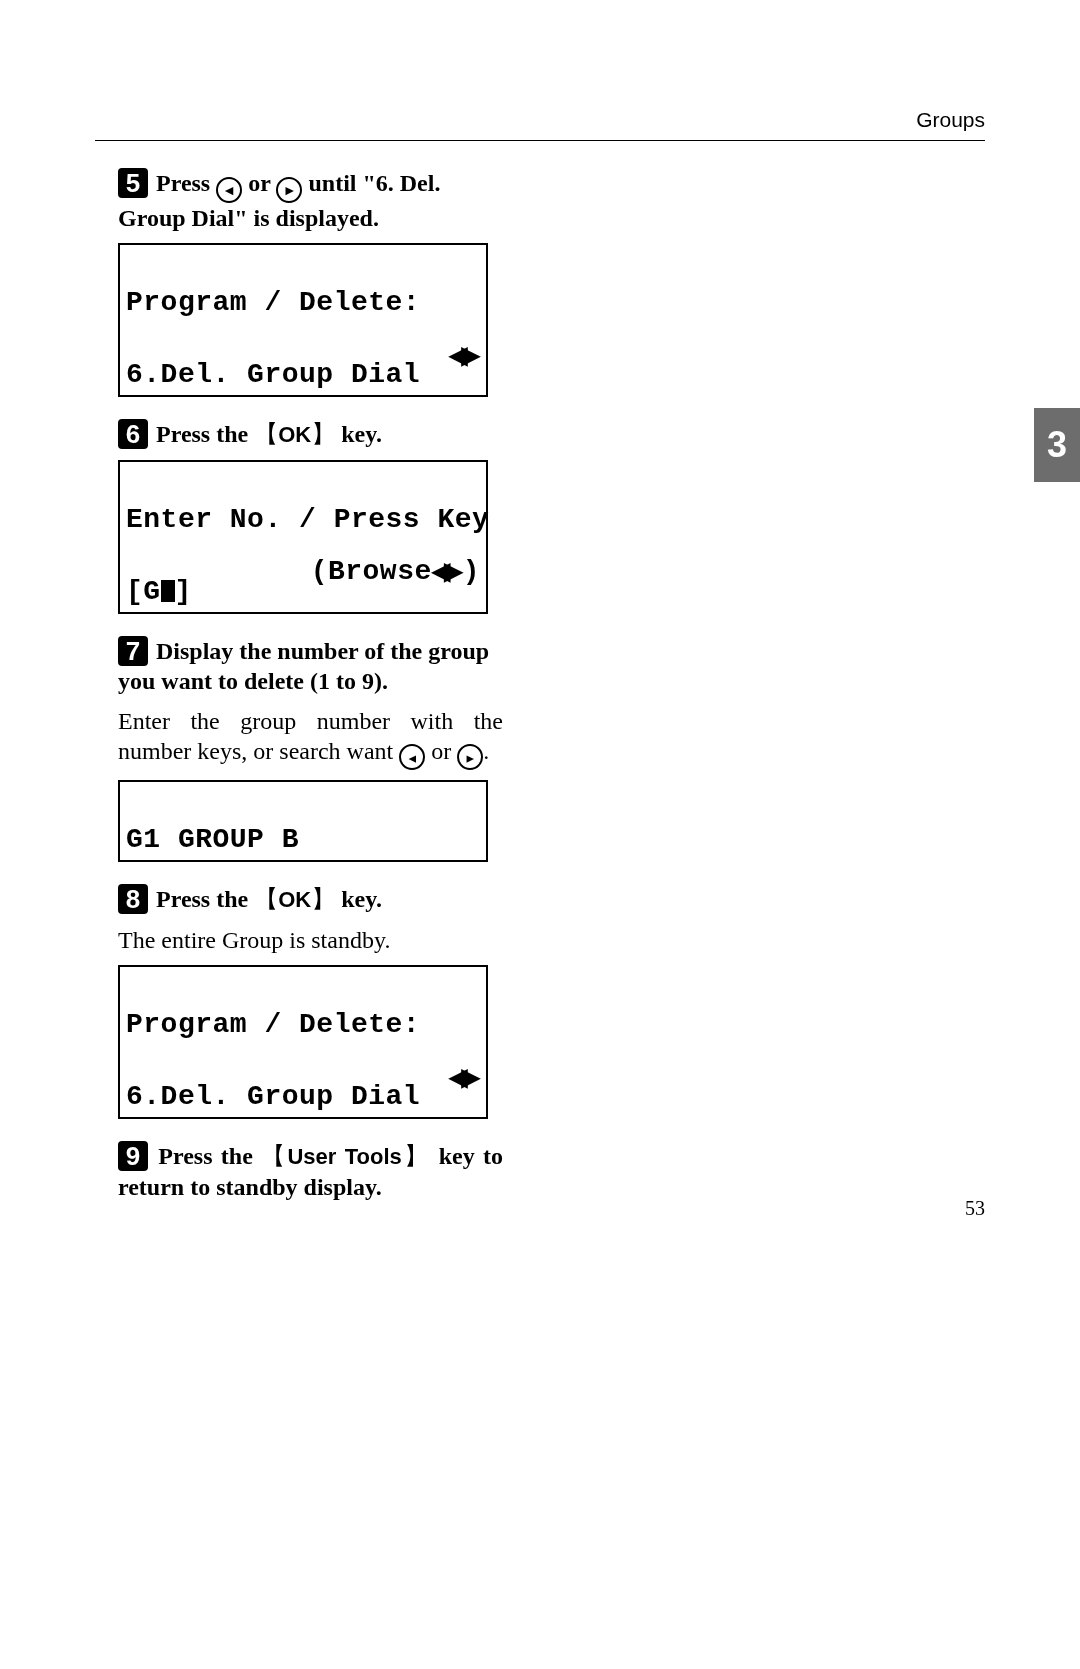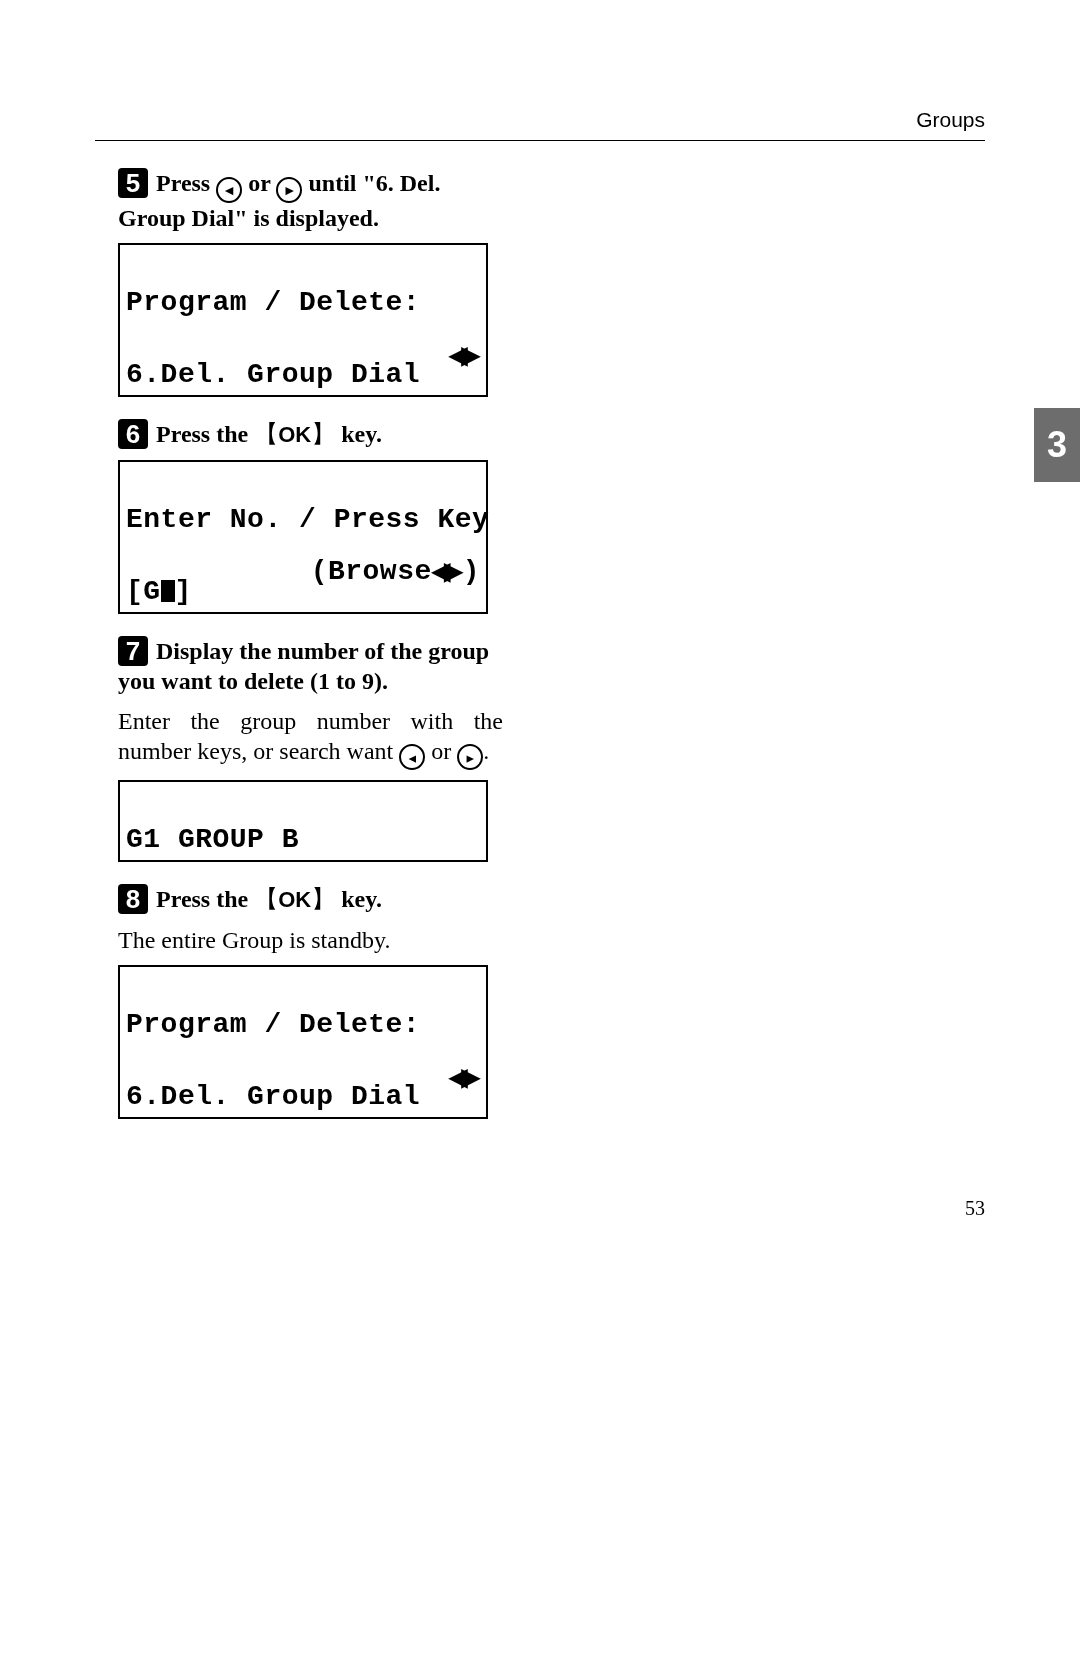--- a/index.html
+++ b/index.html
@@ -209,17 +209,25 @@
       <div class="body-text">The entire Group is standby.</div>
       <div class="lcd">
         <div class="lcd-row"><span class="lcd-left">Program / Delete:</span></div>
         <div class="lcd-row">
           <span class="lcd-left">6.Del. Group Dial</span>
           <span class="lcd-right lr-arrow">◀▶</span>
         </div>
       </div>
     </div>
 
+    <div class="step">
+      <div class="step-line" style="text-align:justify;">
+        <span class="step-num">9</span>
+        <span class="step-text step-bold">
+          <span>Press the </span><span class="keycap">User Tools</span><span> key to return to standby display.</span>
+        </span>
+      </div>
+    </div>
 
   </div>
 
   <div class="page-number">53</div>
 </div>
 
 </body></html>

